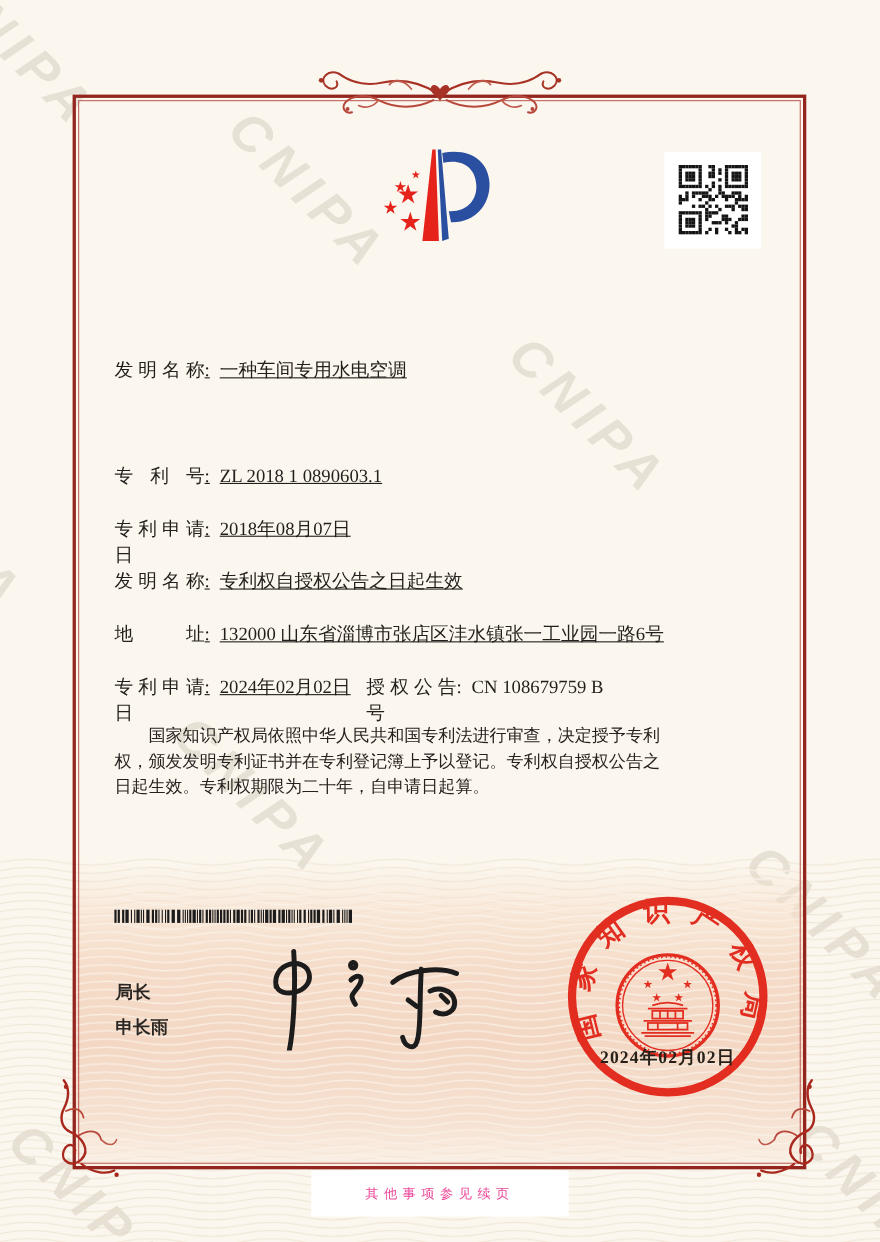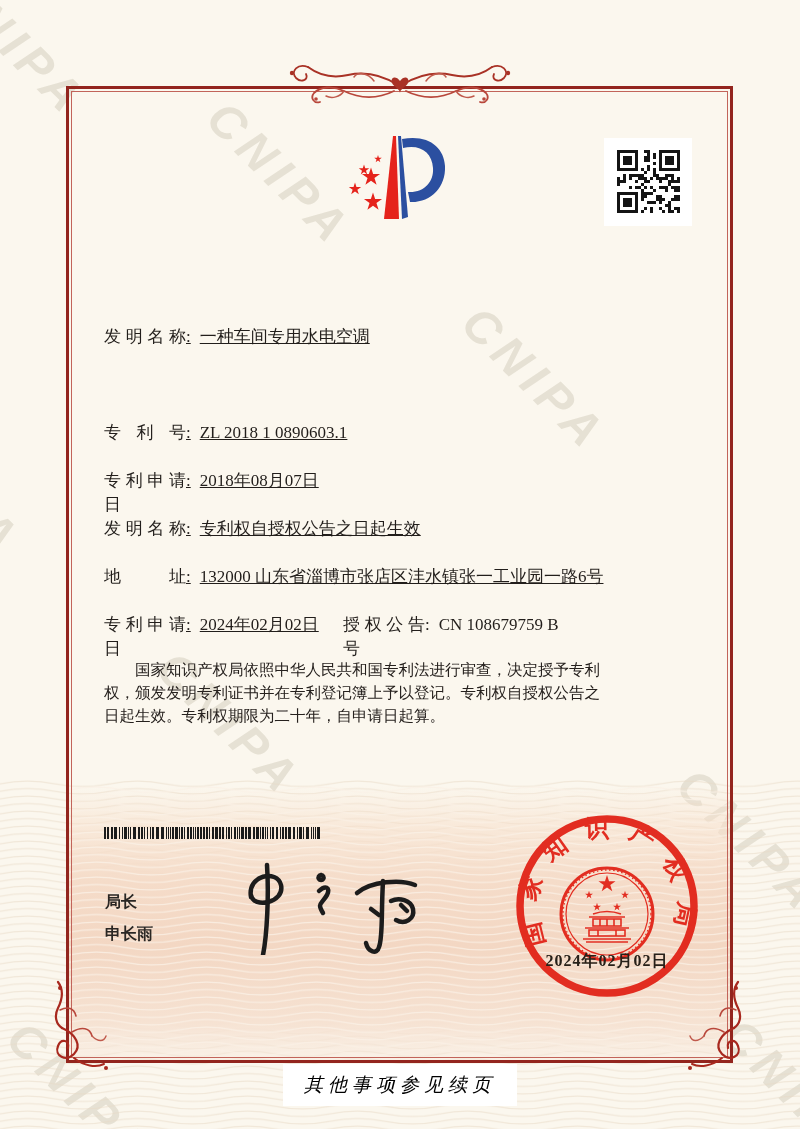--- a/index.html
+++ b/index.html
@@ -26,21 +26,21 @@
   .logo{position:absolute;left:336px;top:131px;z-index:6;}
   .qrbox{position:absolute;left:604px;top:138px;width:88px;height:88px;background:#fff;z-index:6;}
   .qr{position:absolute;left:617px;top:150px;width:63px;height:63px;z-index:7;}
   .qm{position:absolute;width:3px;height:3px;background:#141414;}
   .title{position:absolute;left:0;top:240px;width:800px;text-align:center;font-size:42px;
       font-weight:700;letter-spacing:14px;padding-left:14px;box-sizing:border-box;color:#141210;z-index:6;}
   
   .row{position:absolute;left:104px;width:600px;font-size:17px;line-height:24px;z-index:6;text-decoration:underline;}
   .lbl{display:inline-block;width:82px;text-align:justify;text-align-last:justify;vertical-align:top;}
   .col{margin-right:9px;}
-  .fld2{position:absolute;left:239px;top:0;}
+  .fld2{position:absolute;left:229px;top:0;}
   
   .paras{position:absolute;left:104px;top:658px;width:496px;font-size:15.5px;line-height:23px;
       text-align:justify;color:#26211e;z-index:6;}
   .paras p{margin:0 0 5px 0;text-indent:2em;}
   
   .barcode{position:absolute;left:104px;top:827px;width:224px;height:12px;white-space:nowrap;
       font-size:0;z-index:6;}
   .bar{display:inline-block;height:100%;background:#1b1b1b;vertical-align:top;}
   
   .signer{position:absolute;left:105px;z-index:6;font-family:"Liberation Sans","DejaVu Sans",sans-serif;
@@ -48,21 +48,21 @@
   .sig{position:absolute;left:233px;top:855px;z-index:6;}
   
   .seal{position:absolute;left:514px;top:813px;z-index:7;opacity:.96;}
   .sealdate{position:absolute;left:527px;top:951px;width:160px;text-align:center;font-size:16px;
       letter-spacing:1px;color:#272019;font-weight:700;z-index:8;}
   
   .pagenum{position:absolute;left:0;top:1030px;width:800px;text-align:center;font-size:14px;
       letter-spacing:1px;color:#3a332e;z-index:6;}
   .contstrip{position:absolute;left:283px;top:1064px;width:234px;height:42px;background:#ffffff;
       z-index:7;text-align:center;}
-  .contstrip span{line-height:42px;font-size:19px;letter-spacing:5px;color:#000000;font-style:italic;}
+  .contstrip span{line-height:42px;font-size:12px;letter-spacing:5px;color:#ec4899;}
 </style>
 </head>
 <body>
 
 <div class="page">
 
   <svg width="0" height="0" style="position:absolute" aria-hidden="true">
     <defs>
       <path id="st" d="M0,-1 L0.2245,-0.309 L0.951,-0.309 L0.3633,0.118 L0.5878,0.809 L0,0.382 L-0.5878,0.809 L-0.3633,0.118 L-0.951,-0.309 L-0.2245,-0.309 Z"></path>
     </defs>

